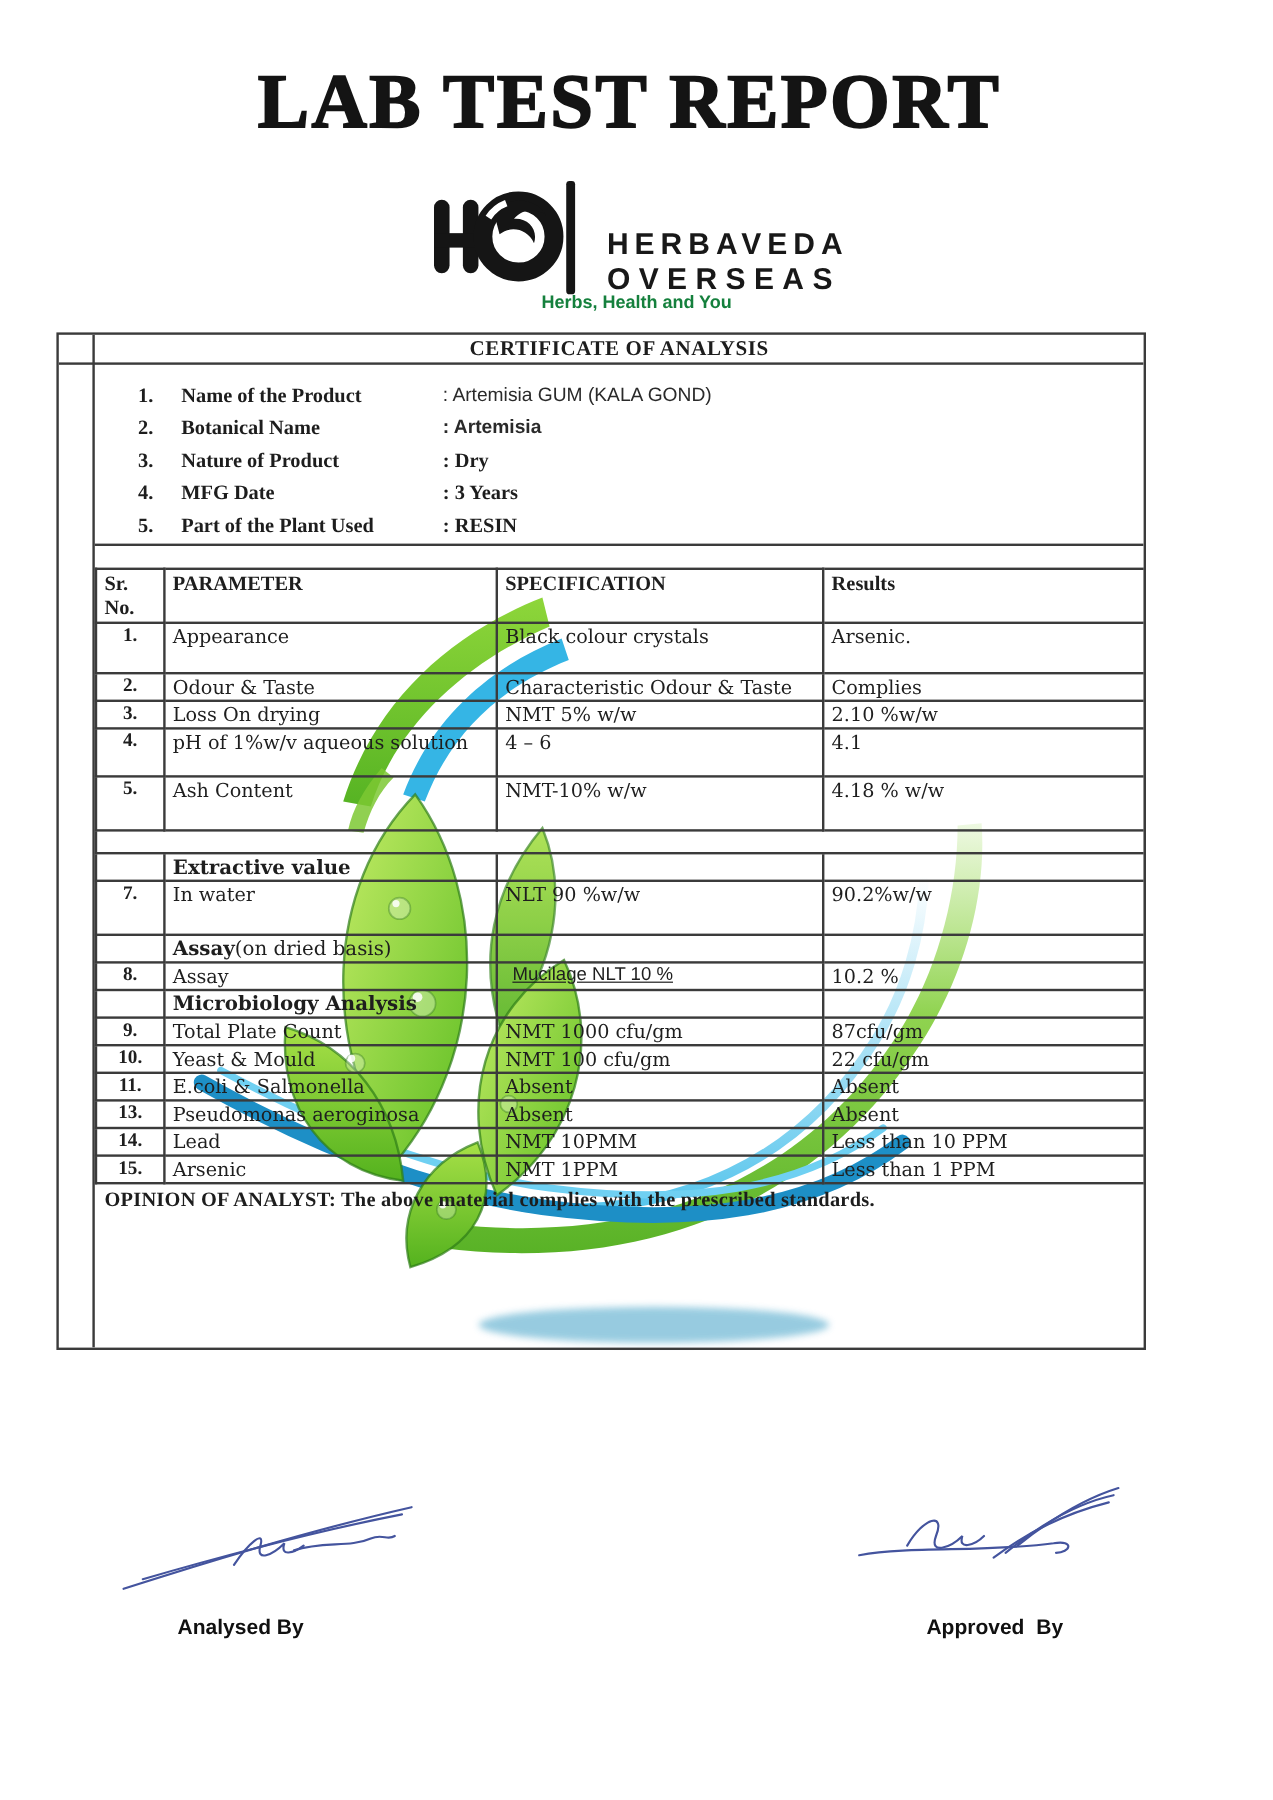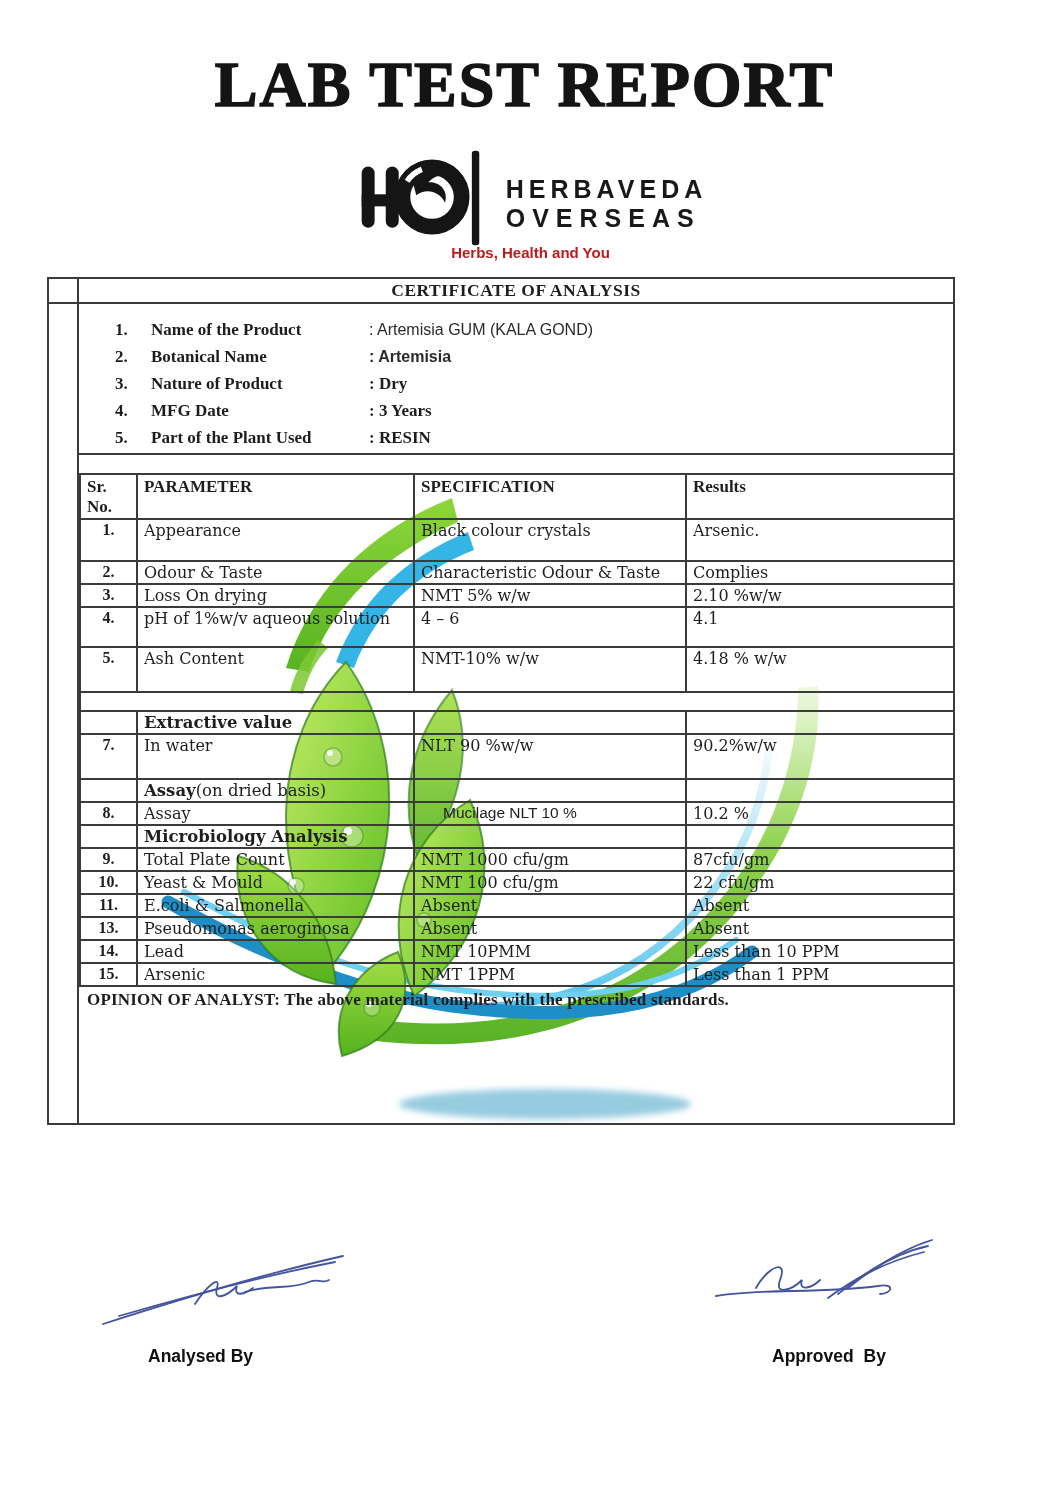--- a/index.html
+++ b/index.html
@@ -2,27 +2,27 @@
 <html><head>
 <meta charset="utf-8">
 <style>
   html,body{margin:0;padding:0;background:#ffffff;}
   .page{position:relative;width:1061px;height:1500px;background:#fff;overflow:hidden;
         font-family:"Liberation Serif",serif;color:#1d1d1d;}
   
   .rpt-title{position:absolute;top:48px;left:0;right:12px;text-align:center;
     font:bold 64px "Liberation Serif",serif;letter-spacing:2px;color:#141414;
     -webkit-text-stroke:1.6px #141414;}
-  .logo-row{position:absolute;top:148px;left:0;right:0;display:flex;justify-content:center;gap:20px;align-items:center;}
+  .logo-row{position:absolute;top:148px;left:0;right:0;display:flex;justify-content:center;gap:20px;align-items:flex-end;}
   .logo-mark{width:132px;height:100px;}
   .logo-text{padding-top:12px;text-align:left;}
   .logo-line{font:bold 25px "Liberation Sans",sans-serif;color:#181818;line-height:29px;}
   .ls1{letter-spacing:5px;} .ls2{letter-spacing:7px;}
   .tagline{position:absolute;top:244px;left:0;right:0;text-align:center;
-    font:bold 15px "Liberation Sans",sans-serif;color:#b91c1c;}
+    font:bold 15px "Liberation Sans",sans-serif;color:#15803d;}
   
   .decor{position:absolute;left:0;top:0;width:1061px;height:1500px;z-index:0;pointer-events:none;}
   
   .coa-box{position:absolute;left:47px;top:277px;width:908px;height:848px;box-sizing:border-box;
     border:2px solid #3b3b3b;z-index:1;background:transparent;overflow:hidden;}
   .gutter-line{position:absolute;left:28px;top:0;bottom:0;width:2px;background:#3b3b3b;}
   .coa-head{height:23px;border-bottom:2px solid #3b3b3b;display:flex;align-items:center;justify-content:center;
     padding-left:30px;font:bold 17.5px "Liberation Serif",serif;letter-spacing:.5px;}
   .product{margin-left:30px;height:137px;border-bottom:2px solid #3b3b3b;padding:12px 0 0 36px;box-sizing:content-box;}
   .p-item{display:flex;height:27px;align-items:center;}
@@ -33,21 +33,21 @@
   .v-serifb{font:bold 17px "Liberation Serif",serif;}
   .gap18{height:18px;}
   
   table.coa{border-collapse:collapse;table-layout:fixed;width:876px;margin-left:30px;}
   .coa td{border:2px solid #3b3b3b;font:16px "DejaVu Serif",serif;color:#1e1e1e;
     padding:1px 6px;vertical-align:top;overflow:hidden;}
   .coa td.hc{font:bold 17px "Liberation Serif",serif;padding-top:2px;}
   .coa td.sr{font:bold 16px "Liberation Serif",serif;text-align:center;}
   .coa td.sec{font:bold 16.5px "DejaVu Serif",serif;}
   .coa td .reg{font-weight:normal;}
-  .coa td.sans{font:15.5px "Liberation Sans",sans-serif;padding-left:28px;}
+  .coa td.sans{font:15.5px "Liberation Sans",sans-serif;padding-left:12px;text-decoration:underline;}
   .coa td.nb{border-left:2px solid #3b3b3b;border-right:2px solid #3b3b3b;}
   .opinion{margin-left:30px;padding:3px 8px;font:bold 17px "Liberation Serif",serif;letter-spacing:.2px;}
   
   .sig{position:absolute;z-index:1;}
   .sig-label{position:absolute;z-index:1;font:bold 17.5px "Liberation Sans",sans-serif;color:#101010;margin-top:12px;}
   .wsp{word-spacing:5px;}
 </style>
 </head>
 <body>
 

